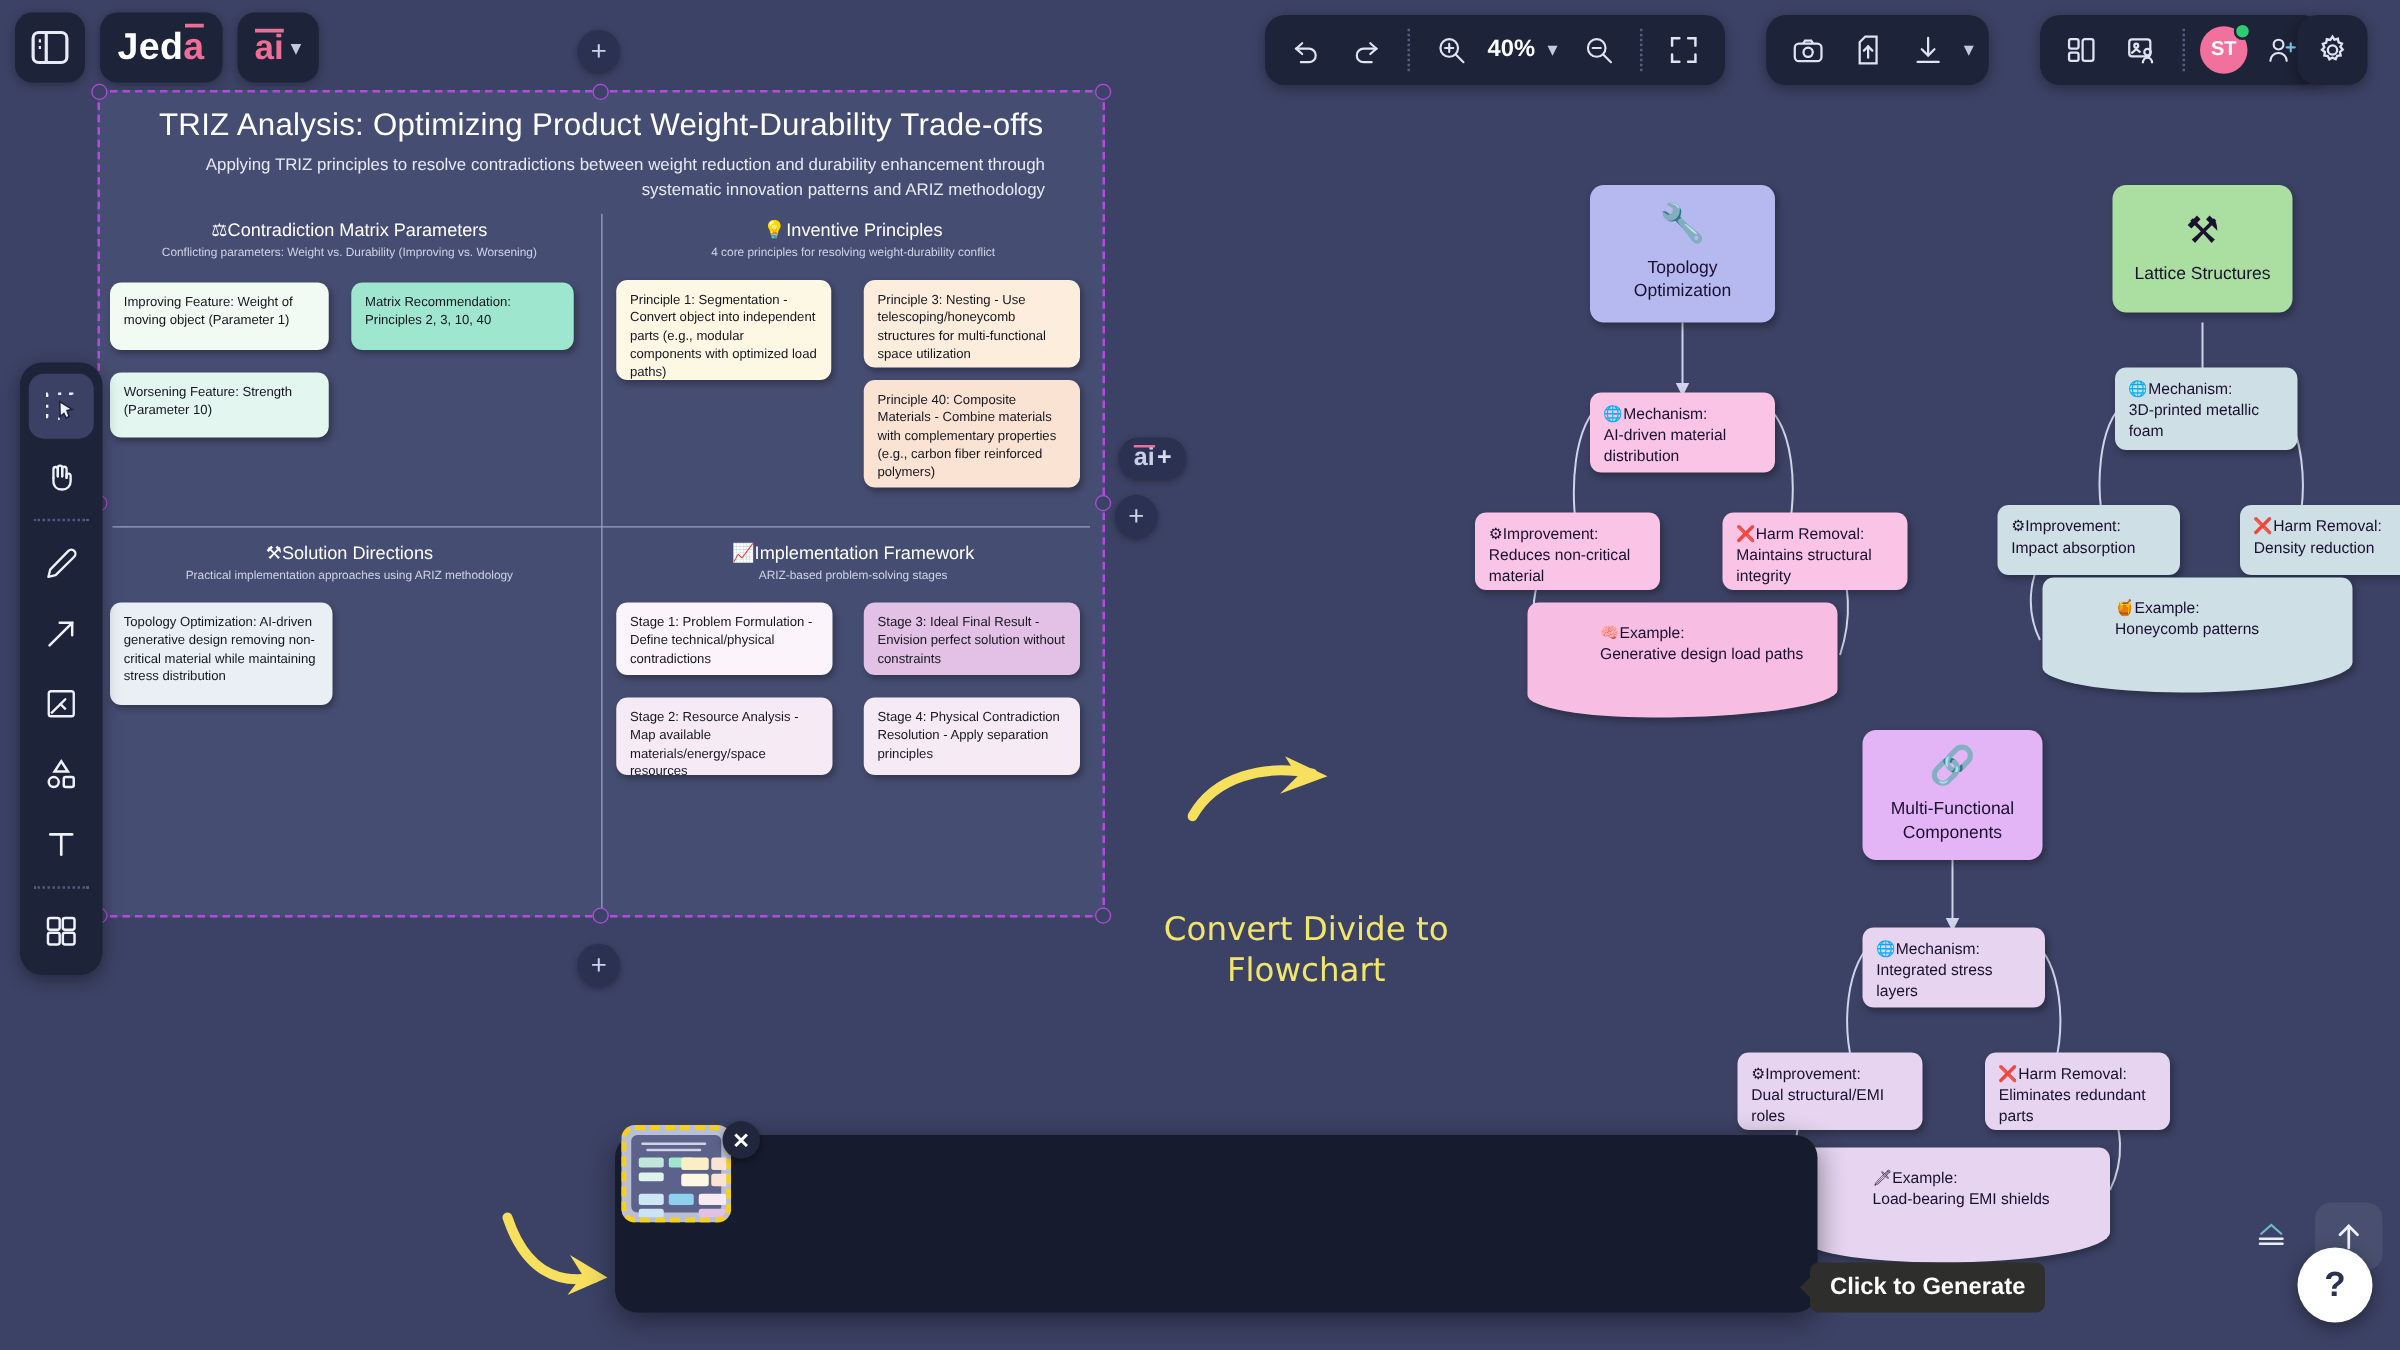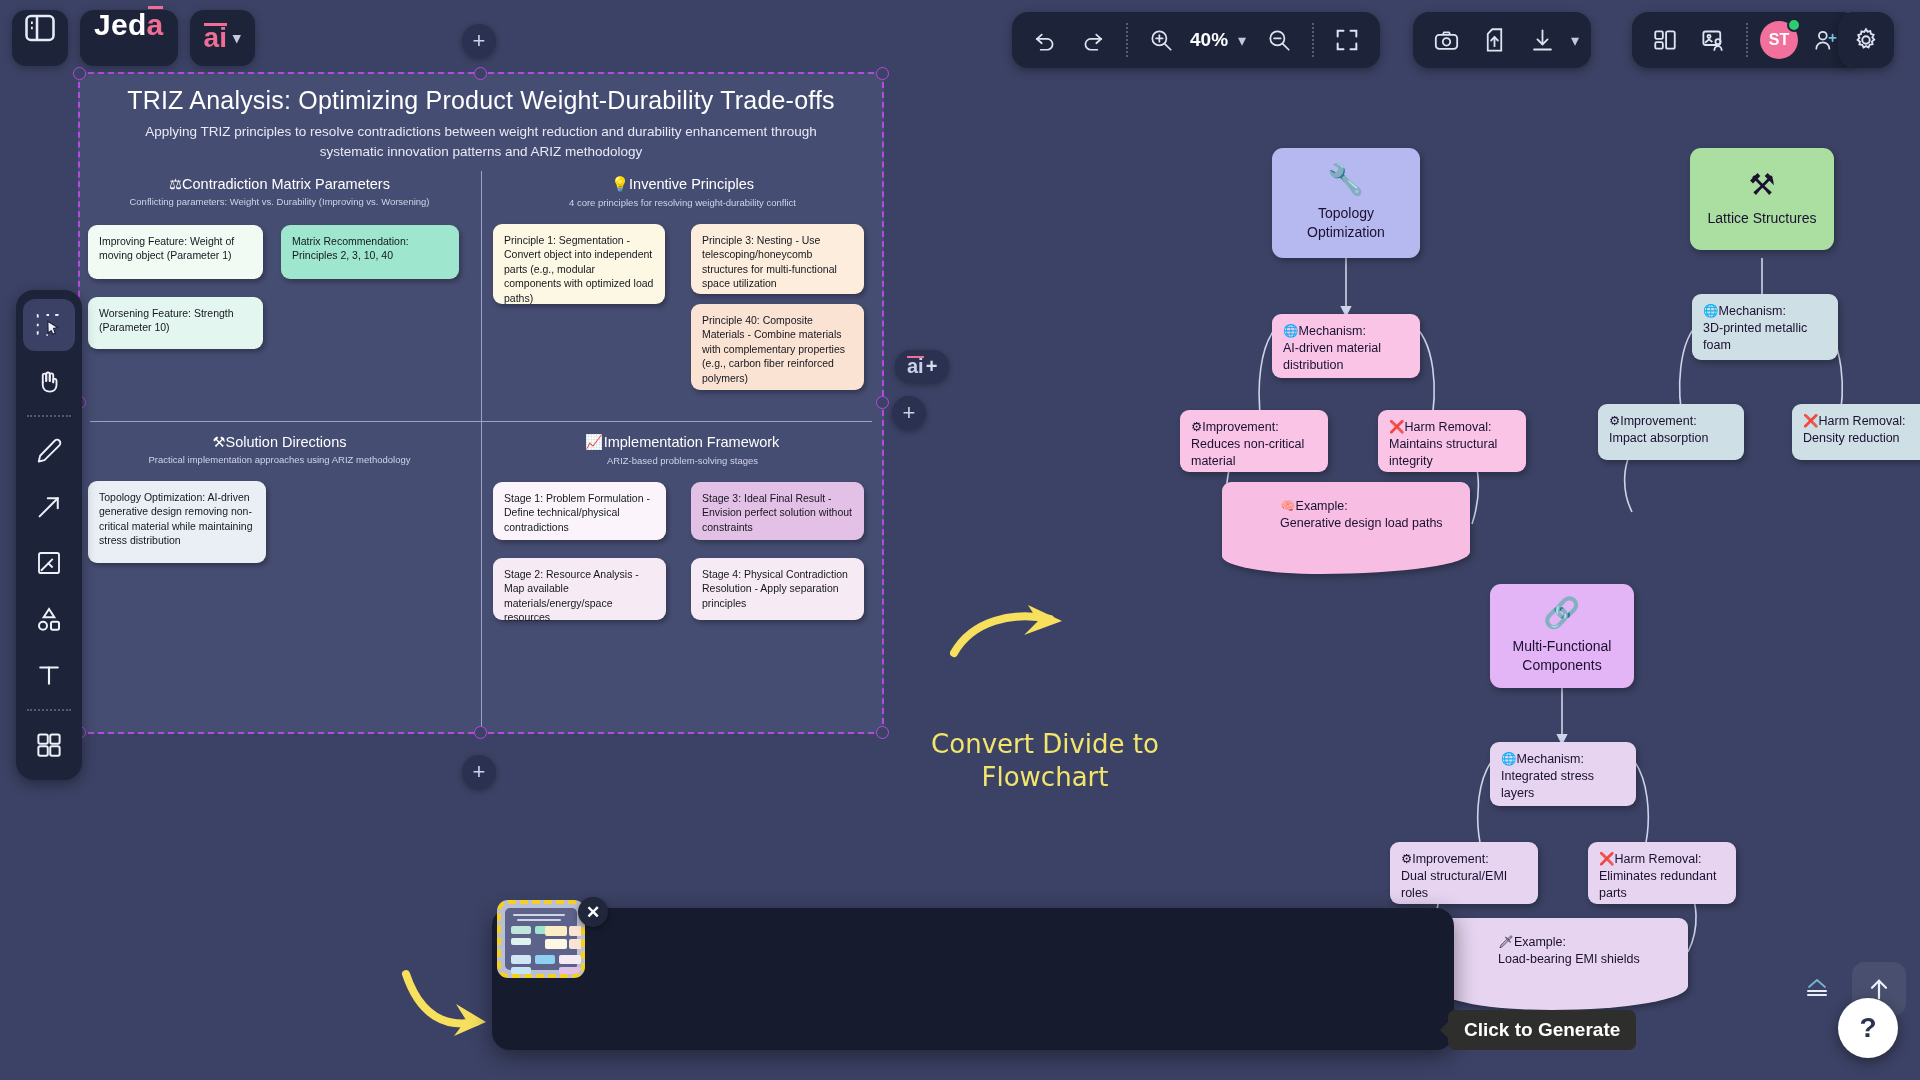--- a/index.html
+++ b/index.html
@@ -8,21 +8,21 @@
     overflow: hidden;
     background: #3b4263;
     font-family: "Liberation Sans", sans-serif;
   }
   #app { position: relative; width: 1920px; height: 1080px;
          background: #3c4265; }
 
   
   .topleft { position:absolute; top:10px; left:12px; display:flex; align-items:center; gap:12px; z-index:60;}
   .tl-btn {
-    background:#1d2338; border-radius:14px; height:56px; display:flex; 
+    background:#1d2338; border-radius:14px; height:56px; display:flex; align-items:center;
     justify-content:center; padding:0 14px; box-shadow:0 2px 8px rgba(0,0,0,.3);
   }
   .panel-ico { width:36px; height:36px; }
   .brand { font-size:30px; font-weight:600; color:#fff; letter-spacing:.3px; line-height:1;}
   .brand .pink { color:#ef6e96; position:relative; }
   .brand .ovl::before{ content:""; position:absolute; left:1px; right:1px; top:-2px; height:2.5px; background:#ef6e96;}
   .ai-pill { font-size:28px; font-weight:600; color:#cfd6ea; display:flex; align-items:center; gap:4px;}
   .ai-pill .pk { color:#ef6e96; position:relative; }
   .ai-pill .pk::before{ content:""; position:absolute; left:0; right:0; top:1px; height:2.5px; background:#ef6e96;}
   .chev { font-size:15px; color:#c3cade; margin-left:2px;}
@@ -59,21 +59,21 @@
   .selbox { position:absolute; left:78px; top:72px; width:806px; height:662px;
     border:2px dashed #b44ae0; z-index:30; pointer-events:none;}
   .handle { position:absolute; width:13px;height:13px;border-radius:50%;border:1.6px solid #b44ae0;
      background:#3c4265; }
   .h-tl{left:-7px;top:-7px;} .h-tm{left:50%;margin-left:-7px;top:-7px;}
   .h-tr{right:-7px;top:-7px;} .h-ml{left:-7px;top:50%;margin-top:-7px;}
   .h-mr{right:-7px;top:50%;margin-top:-7px;} .h-bl{left:-7px;bottom:-7px;}
   .h-bm{left:50%;margin-left:-7px;bottom:-7px;} .h-br{right:-7px;bottom:-7px;}
 
   .triz-title { text-align:center; color:#fff; font-size:25px; font-weight:400; padding-top:14px; letter-spacing:.2px;}
-  .triz-sub { text-align:center; color:#e7eaf5; font-size:13.5px; line-height:1.45; padding:7px 48px 0; }
+  .triz-sub { text-align:right; color:#e7eaf5; font-size:13.5px; line-height:1.45; padding:7px 48px 0; }
 
   .quadwrap { position:absolute; top:95px; left:0; right:0; bottom:0; }
   .vline { position:absolute; left:50%; top:4px; bottom:4px; width:1px; background:#9ba2c2; }
   .hline { position:absolute; left:12px; right:12px; top:254px; height:1px; background:#9ba2c2; }
 
   .quad { position:absolute; width:50%; }
   .q-head { text-align:center; color:#fff; font-size:14.5px; padding-top:9px;}
   .q-sub { text-align:center; color:#cfd4e6; font-size:9.5px; padding-top:4px;}
   .q-cards { position:relative; margin-top:10px; }
 
@@ -464,20 +464,24 @@
     <span>3D-printed metallic foam</span>
   </div>
   <div class="fnode" style="left:1598px; top:404px; width:146px; height:56px; background:#cfdfe6;">
     <span>⚙</span><span>Improvement:</span><br>
     <span>Impact absorption</span>
   </div>
   <div class="fnode" style="left:1792px; top:404px; width:146px; height:56px; background:#cfdfe6;">
     <span>❌</span><span>Harm Removal:</span><br>
     <span>Density reduction</span>
   </div>
+  <div class="wave" style="left:1634px; top:462px; width:248px; height:92px; background:#cfdfe6; border-radius:9px 9px 55% 45% / 9px 9px 24px 20px;">
+    <span>🍯</span><span>Example:</span><br>
+    <span>Honeycomb patterns</span>
+  </div>
 
   <div class="fnode big" style="left:1490px; top:584px; width:144px; height:104px; background:#e4b5f6;">
     <span class="femoji">🔗</span>
     <span>Multi-Functional Components</span>
   </div>
   <div class="fnode" style="left:1490px; top:742px; width:146px; height:64px; background:#e6d4f0;">
     <span>🌐</span><span>Mechanism:</span><br>
     <span>Integrated stress layers</span>
   </div>
   <div class="fnode" style="left:1390px; top:842px; width:148px; height:62px; background:#e6d4f0;">

